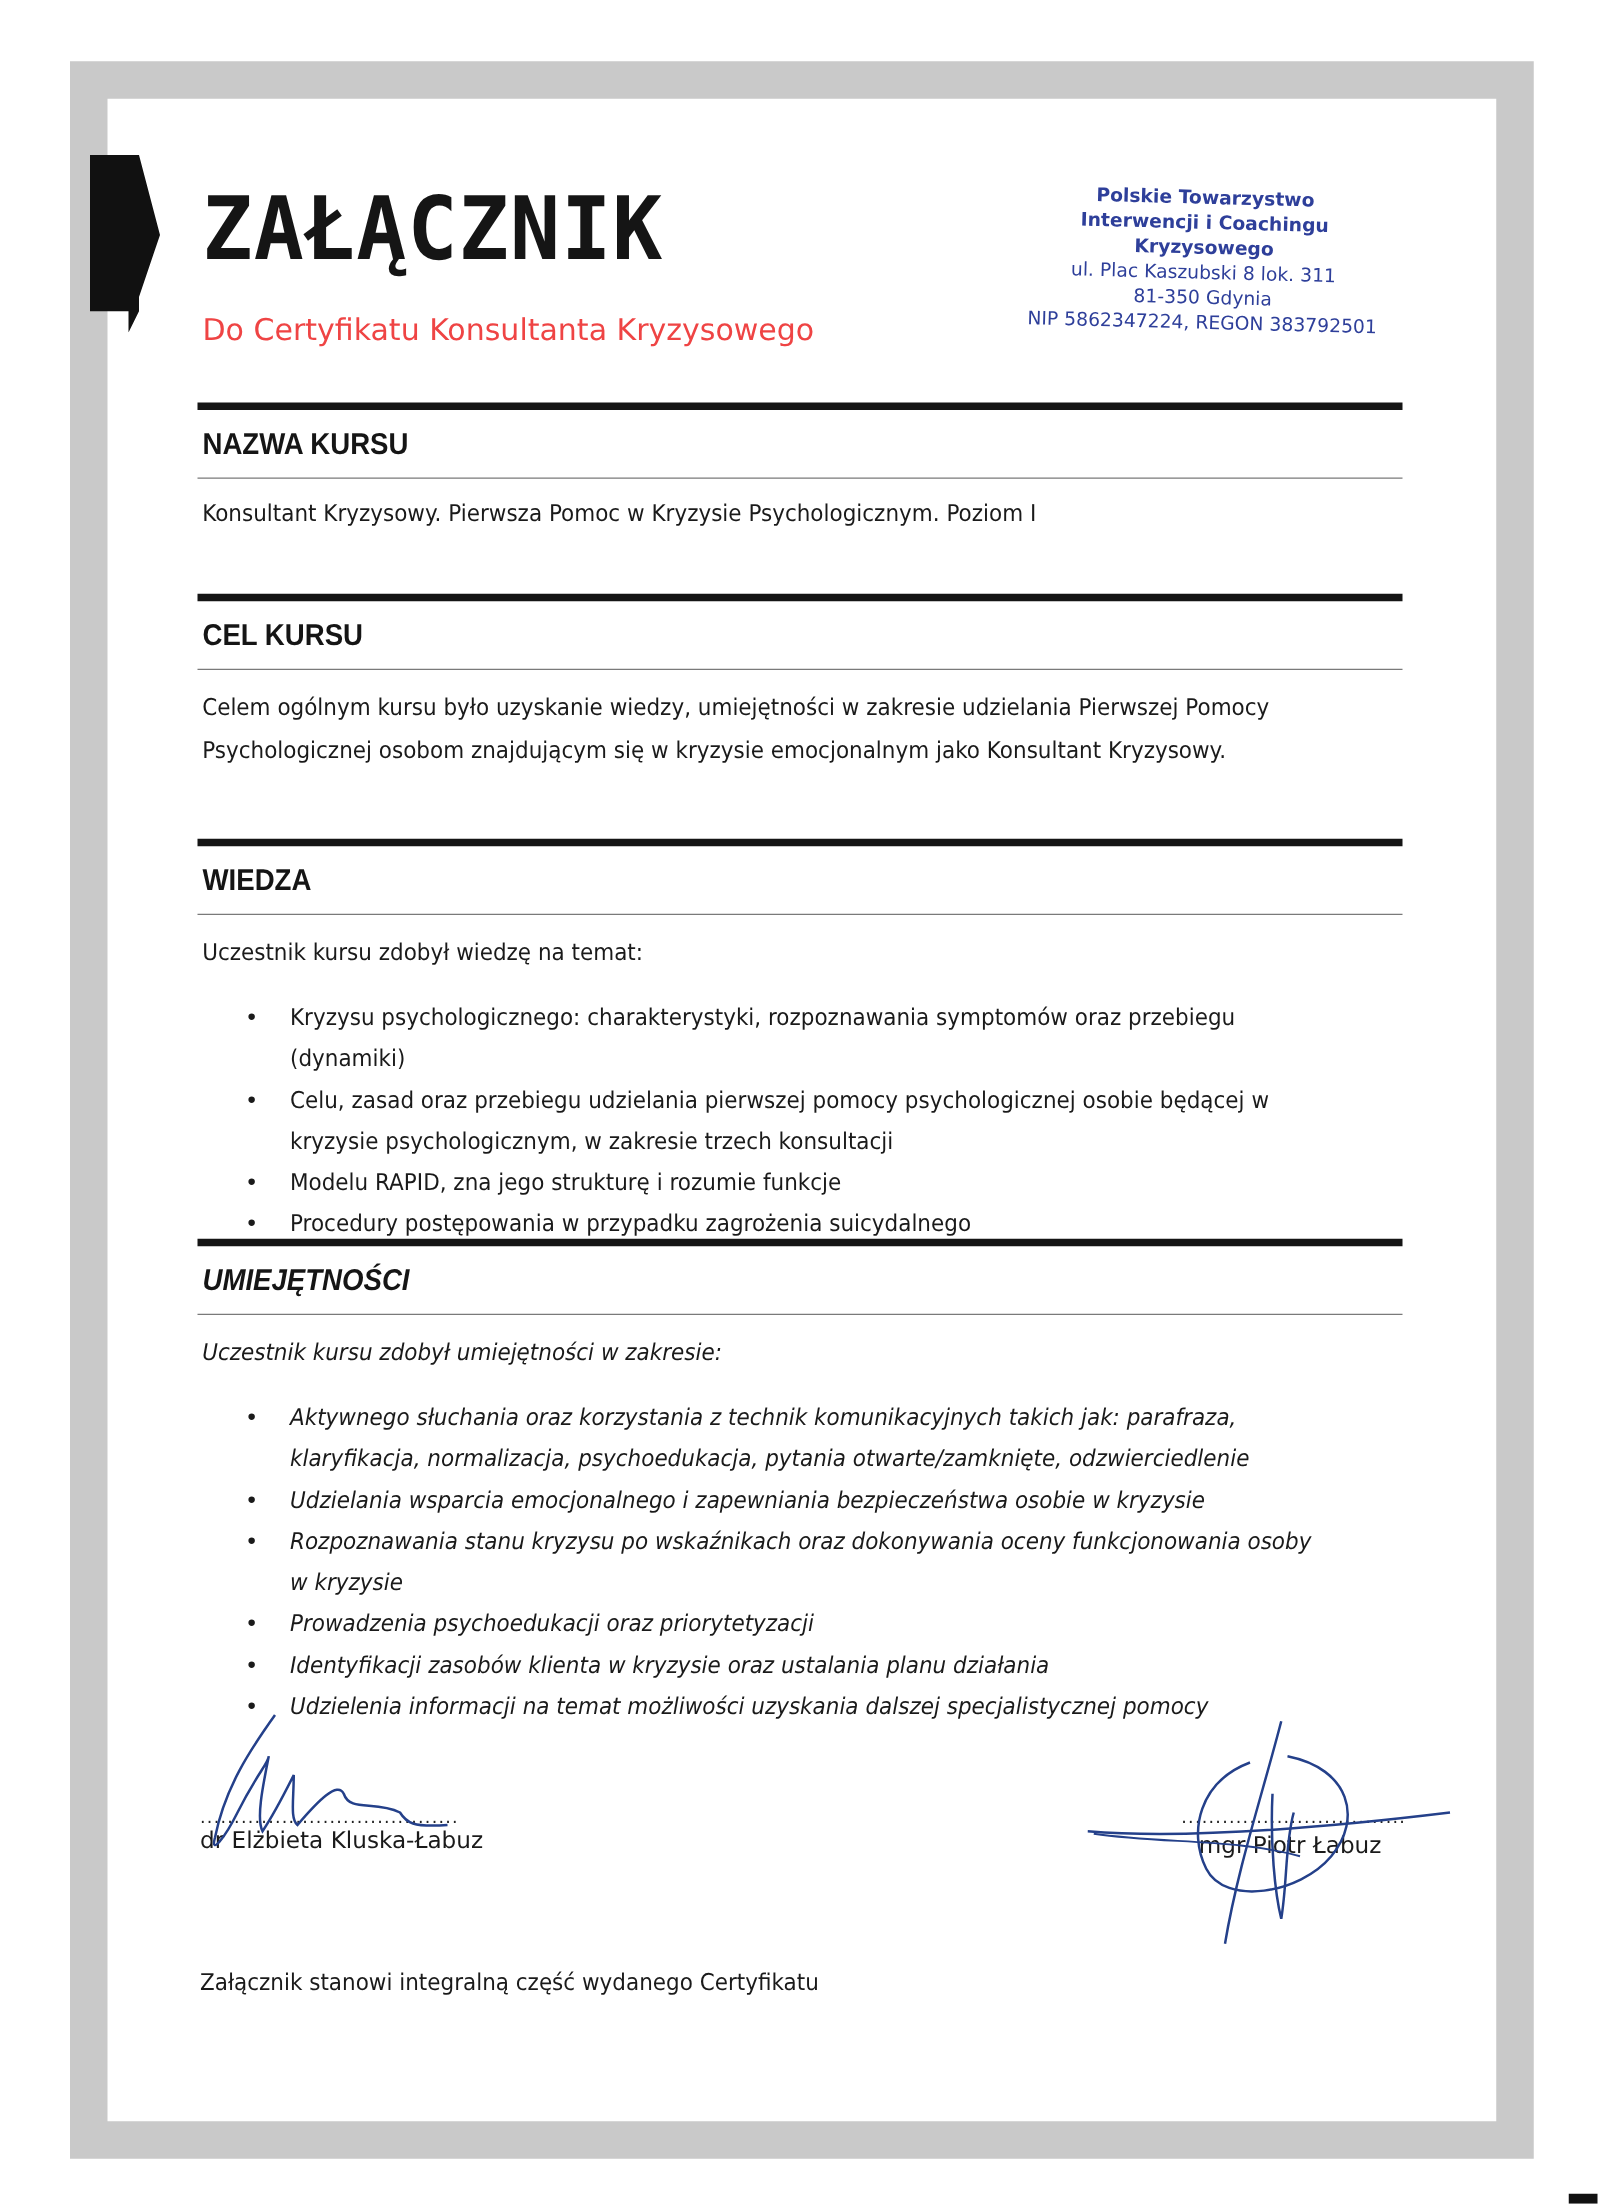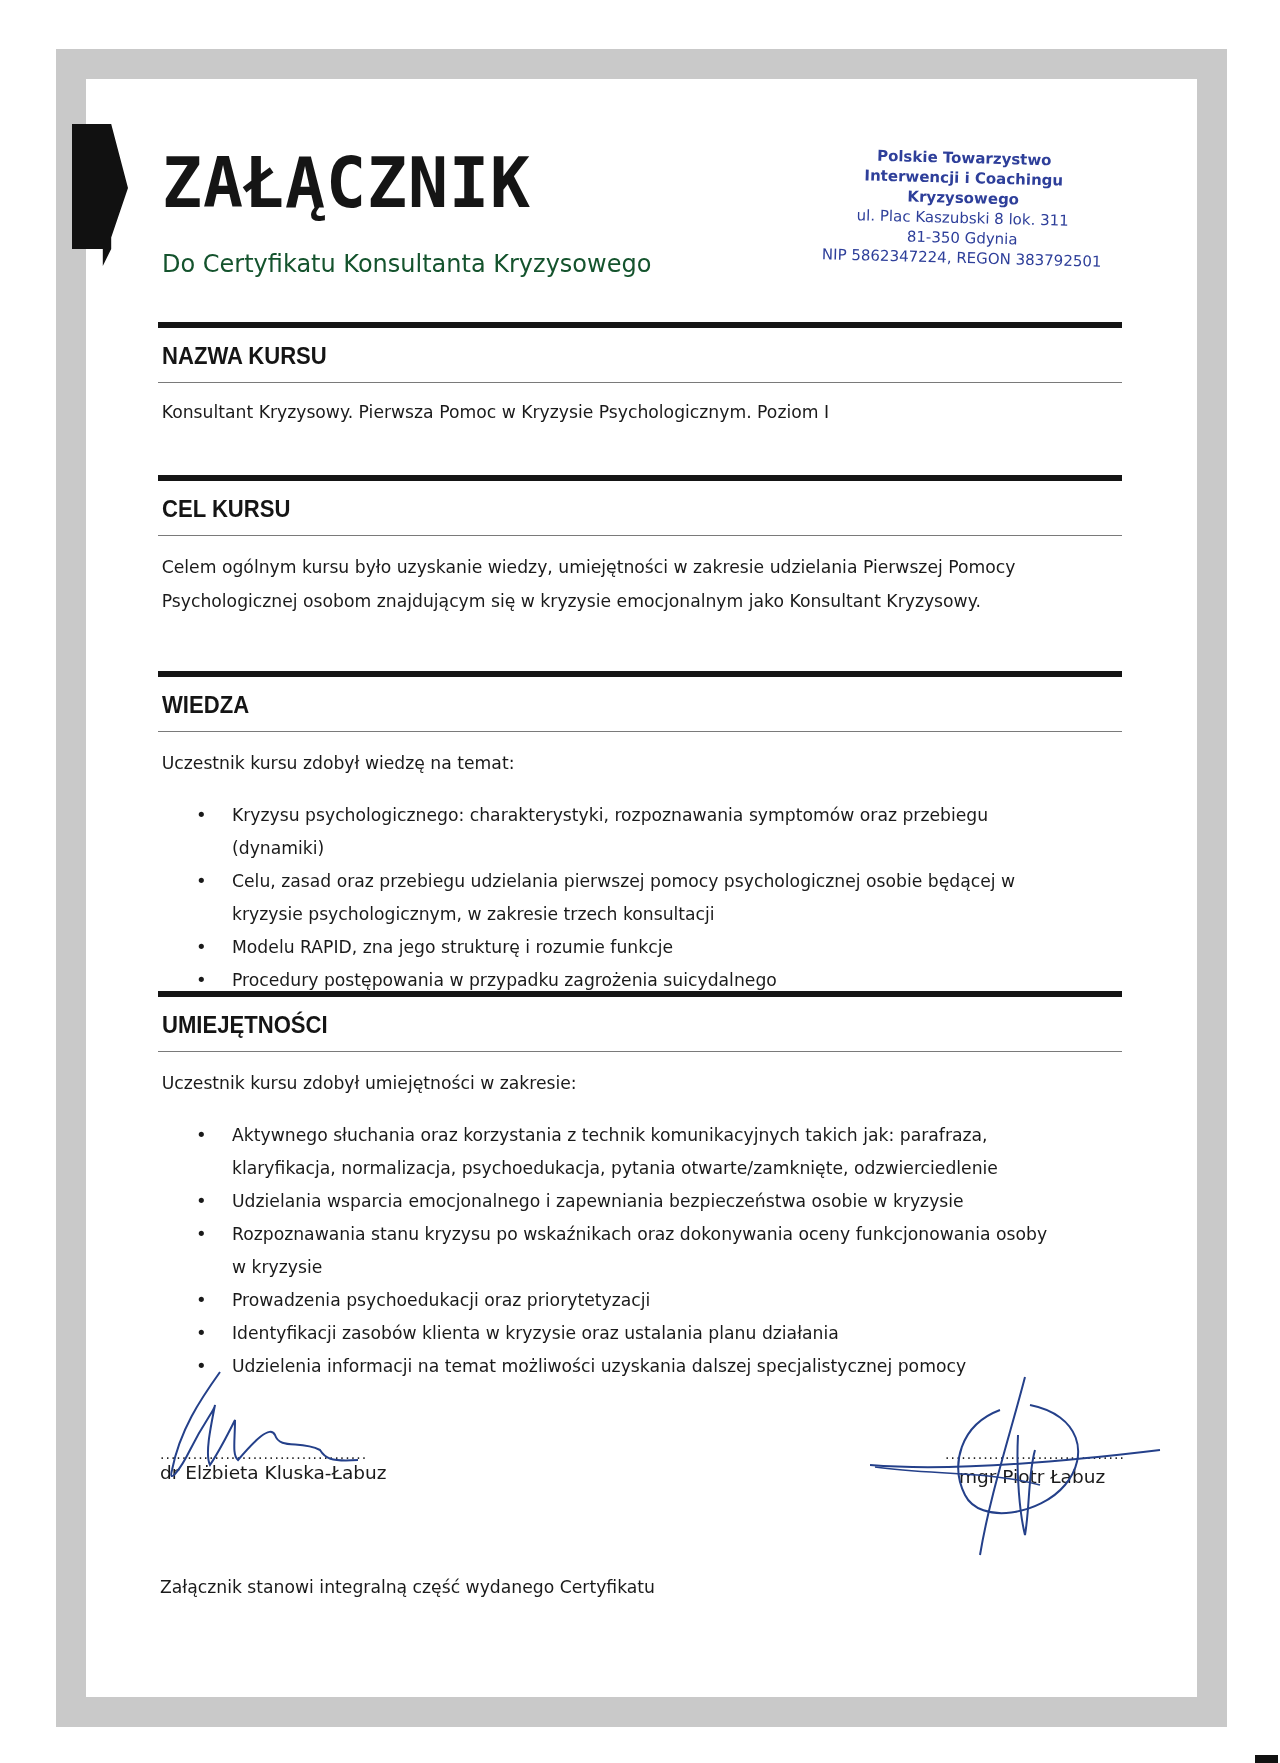--- a/index.html
+++ b/index.html
@@ -15,21 +15,21 @@
       position: absolute; left: 72px; top: 124px; width: 56px; height: 142px;
       background: #111111;
       clip-path: polygon(0 0, 70% 0, 100% 45%, 70% 80%, 70% 88%, 55% 100%, 55% 88%, 0 88%);
     }
     .title {
       position: absolute; left: 162px; top: 148px; font-family: "DejaVu Sans Mono", monospace;
       font-weight: bold; font-size: 70px; letter-spacing: 1px; color: #151515; line-height: 1;
       transform: scaleX(0.95); transform-origin: left;
     }
     .subtitle {
-      position: absolute; left: 162px; top: 250px; font-size: 24px; color: #14532d;
+      position: absolute; left: 162px; top: 250px; font-size: 24px; color: #ef4444;
     }
     .stamp {
       position: absolute; left: 818px; top: 148px; width: 290px; text-align: center;
       color: #2e3f9a; font-size: 15px; line-height: 20px; transform: rotate(1.5deg);
     }
     .stamp .bold { font-weight: bold; }
     .section { position: absolute; left: 158px; width: 964px; }
     .thick-rule { height: 6px; background: #151515; }
     .thin-rule { height: 1px; background: #7a7a7a; }
     .section-heading {
@@ -111,21 +111,21 @@
       <span class="bullet">•</span>
       <span class="txt">Modelu RAPID, zna jego strukturę i rozumie funkcje</span>
     </li>
     <li>
       <span class="bullet">•</span>
       <span class="txt">Procedury postępowania w przypadku zagrożenia suicydalnego</span>
     </li>
   </ul>
 </div>
 
-<div class="section" style="top:991px;">
+<div class="section" style="top:991px;font-style:italic;">
   <div class="thick-rule"></div>
   <div class="section-heading">UMIEJĘTNOŚCI</div>
   <div class="thin-rule"></div>
   <div class="body-text" style="margin-top:14px;">Uczestnik kursu zdobył umiejętności w zakresie:</div>
   <ul class="list" style="margin-top:18px;">
     <li>
       <span class="bullet">•</span>
       <span class="txt">Aktywnego słuchania oraz korzystania z technik komunikacyjnych takich jak: parafraza,</span><br>
       <span class="txt">klaryfikacja, normalizacja, psychoedukacja, pytania otwarte/zamknięte, odzwierciedlenie</span>
     </li>

